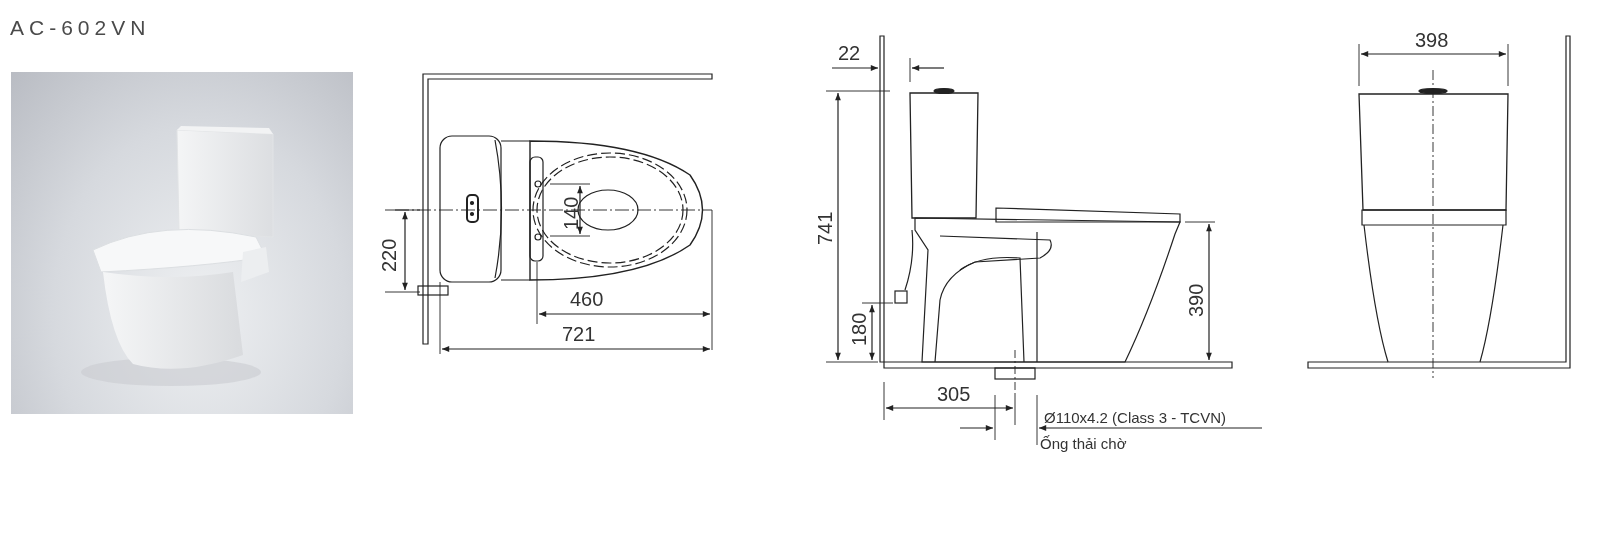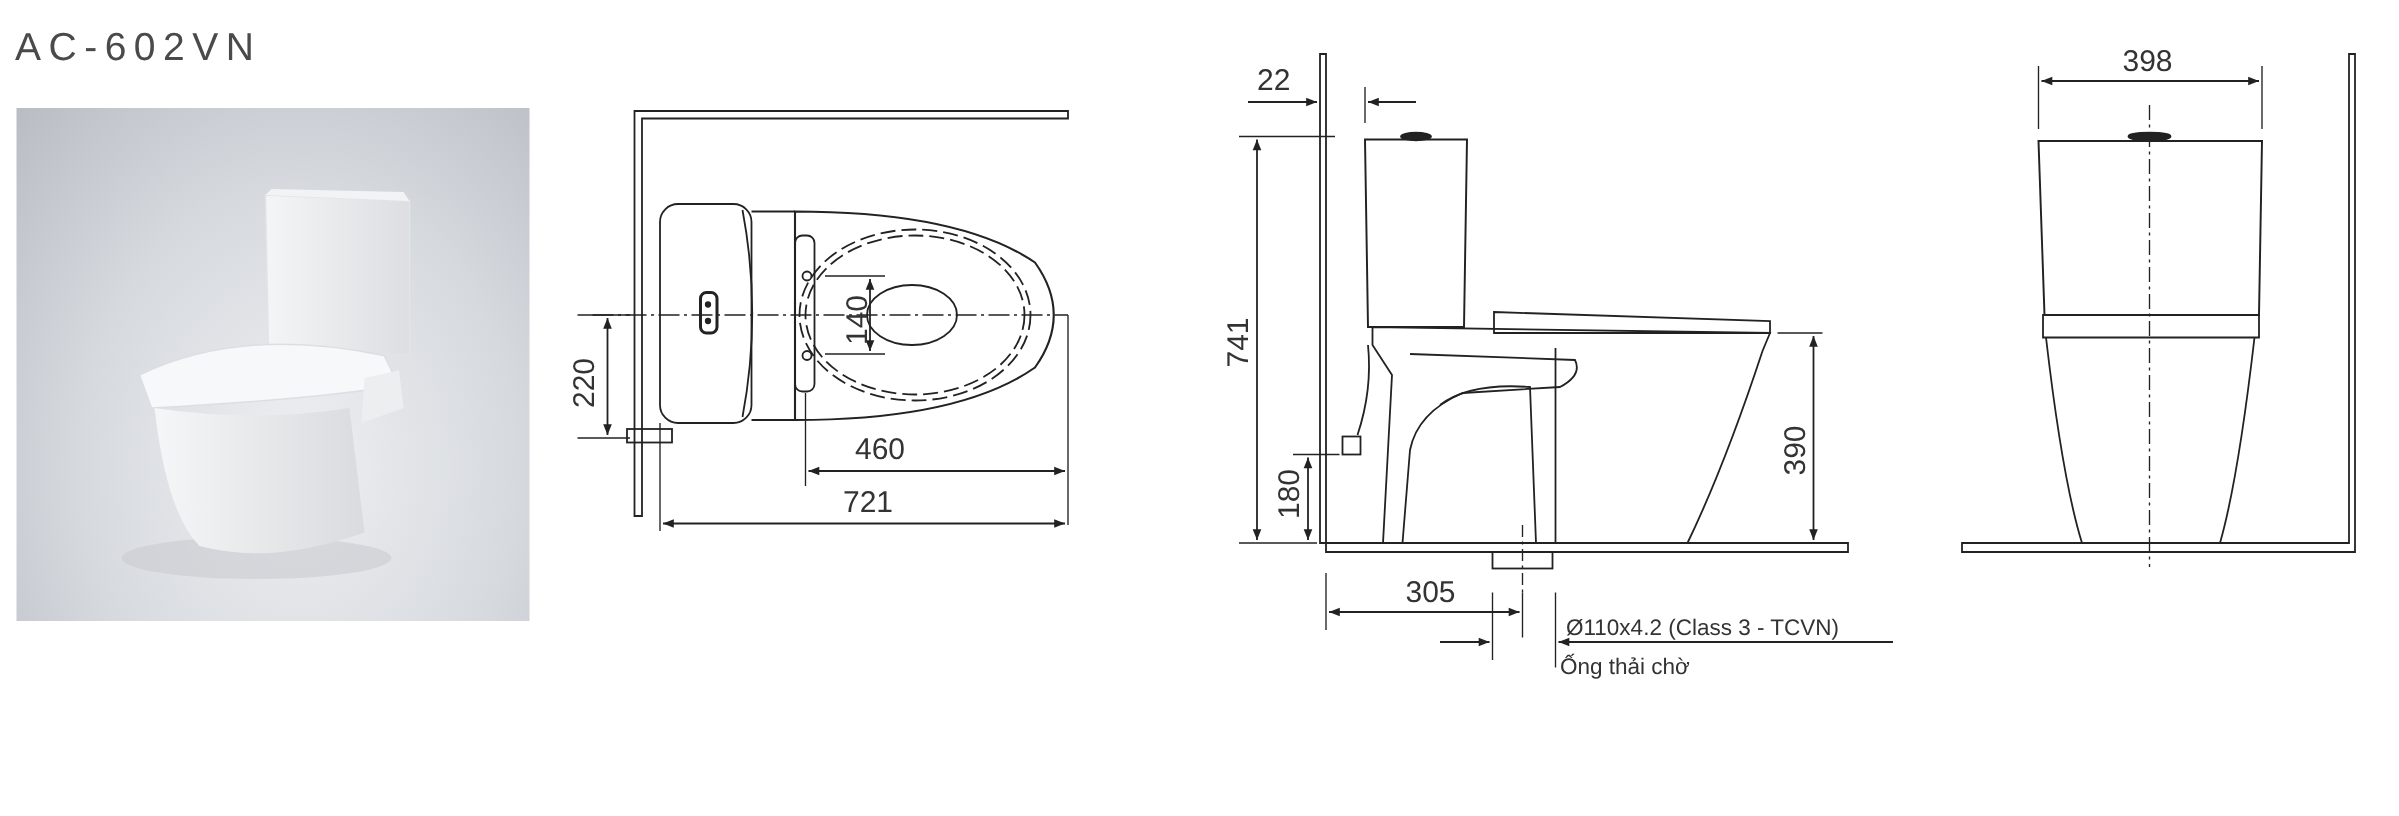--- a/index.html
+++ b/index.html
@@ -1,18 +1,18 @@
 <!DOCTYPE html>
 <html><head>
 <meta charset="utf-8">
 <style>
   html, body { margin: 0; padding: 0; background: #ffffff; }
   body { width: 1599px; height: 544px; position: relative; overflow: hidden;
          font-family: "Liberation Sans", "DejaVu Sans", sans-serif; color: #333; }
-  .title { position: absolute; left: 10px; top: 16px; font-size: 26px; letter-spacing: 5px;
+  .title { position: absolute; left: 10px; top: 16px; font-size: 21px; letter-spacing: 5px;
            color: #4a4a4a; font-weight: 400; }
   .photo { position: absolute; left: 11px; top: 72px; width: 342px; height: 342px;
            background: radial-gradient(ellipse at 55% 70%, #eef0f2 0%, #d6d9de 55%, #b9bcc3 100%); overflow: hidden; }
   .photo svg { position: absolute; left: 0; top: 0; }
   svg.drawing { position: absolute; left: 0; top: 0; }
   .dim { font-family: "Liberation Sans", "DejaVu Sans", sans-serif; font-size: 20px; fill: #333; }
   .note { font-family: "Liberation Sans", "DejaVu Sans", sans-serif; font-size: 15px; fill: #333; }
 </style>
 </head>
 <body>

